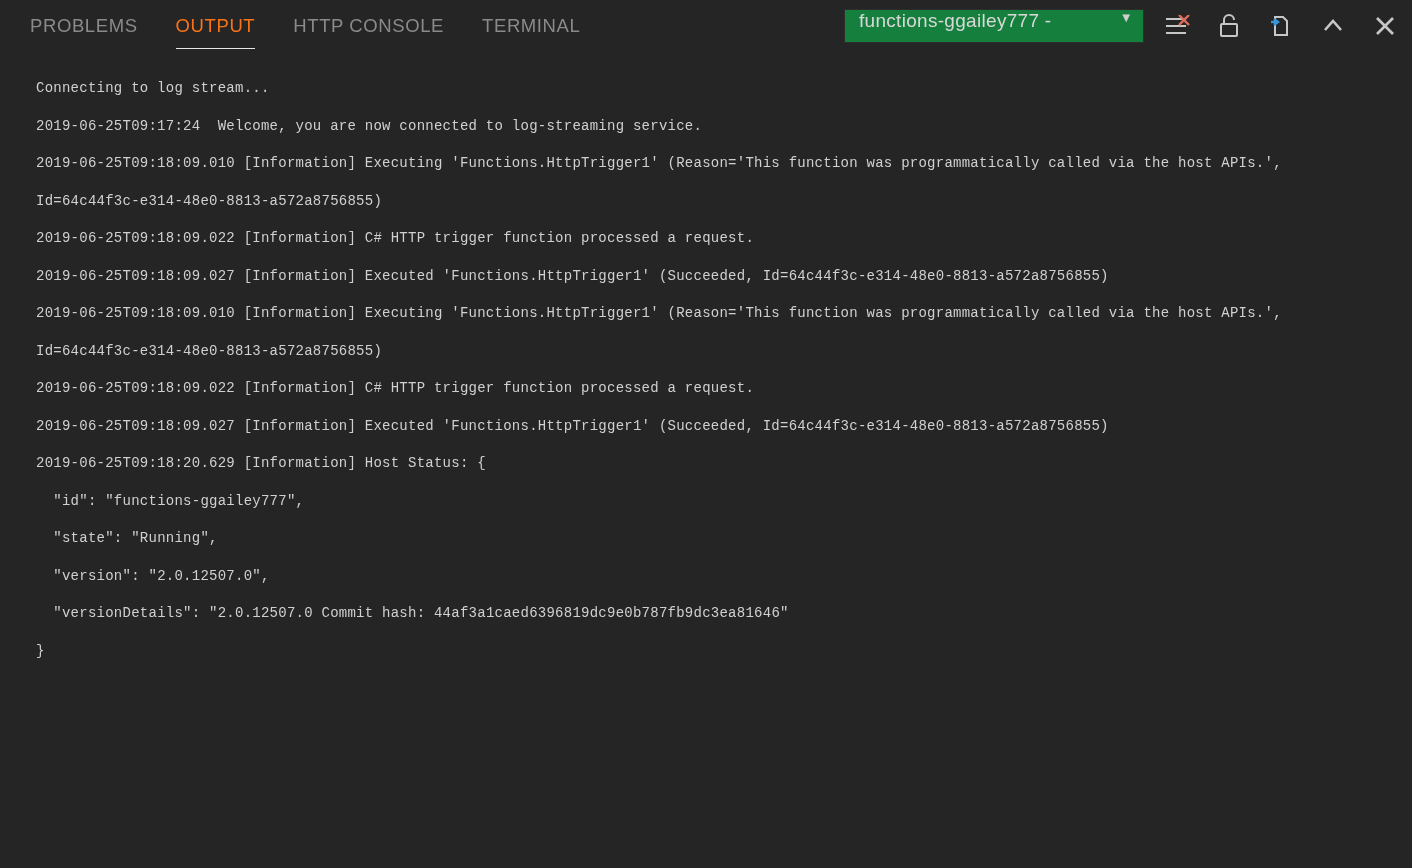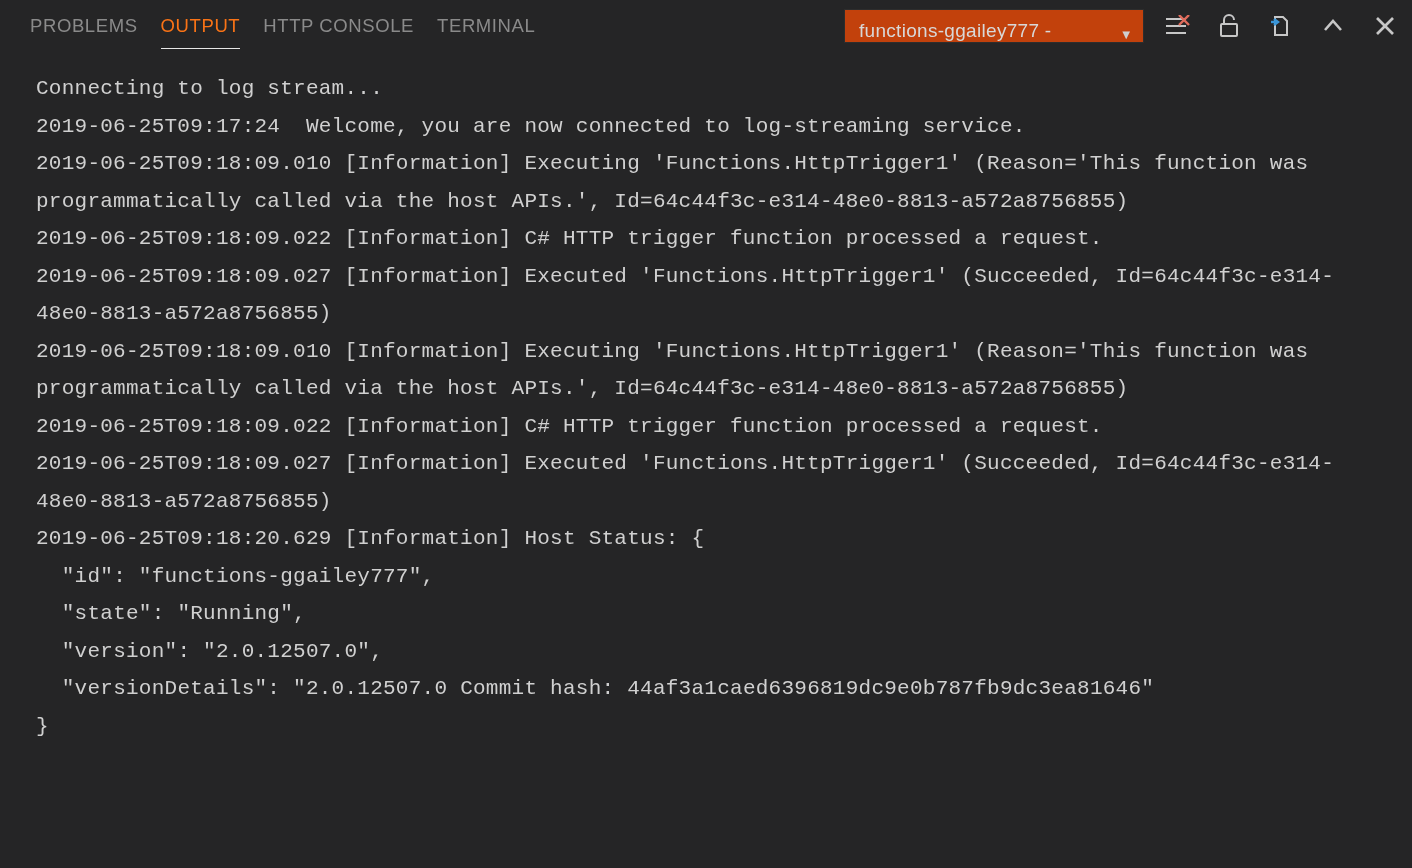--- a/index.html
+++ b/index.html
@@ -14,44 +14,44 @@
   .panel-header {
     display: flex;
     align-items: center;
     height: 52px;
     padding: 0 14px 0 30px;
     border-bottom: 1px solid #252526;
   }
   .tabs {
     display: flex;
     align-items: center;
-    gap: 23px;
+    gap: 38px;
     flex: 0 0 auto;
   }
   .tab {
     font-size: 18.5px;
     letter-spacing: 0.6px;
     color: #8a8a8a;
     cursor: pointer;
     padding: 12px 0 11px 0;
     border-bottom: 1.5px solid transparent;
     white-space: nowrap;
   }
   .tab.active {
     color: #f97316;
     border-bottom-color: #e7e7e7;
   }
   .spacer { flex: 1 1 auto; }
   .dropdown {
     display: flex;
-    align-items: flex-end;
+    align-items: flex-start;
     justify-content: space-between;
     min-width: 300px;
     height: 34px;
-    background: #c2410c;
+    background: #15803d;
     border: 1px solid #2d2d2d;
     color: #d8d8d8;
     font-size: 19px;
     padding: 0 10px 0 14px;
     cursor: pointer;
     margin-right: 14px;
     letter-spacing: 0.3px;
   }
   .dropdown .caret {
     font-size: 13px;
@@ -70,21 +70,21 @@
     display: flex;
     align-items: center;
     justify-content: center;
     cursor: pointer;
     color: #c7c7c7;
   }
   .icon-btn svg { display: block; }
   .output-body {
     padding: 18px 22px 10px 36px;
     font-family: Consolas, "Courier New", monospace;
-    font-size: 21px;
+    font-size: 14px;
     line-height: 37.5px;
     color: #d0d0d0;
     white-space: pre-wrap;
     word-break: break-word;
     letter-spacing: 0.25px;
   }
 </style>
 </head>
 <body>
 

